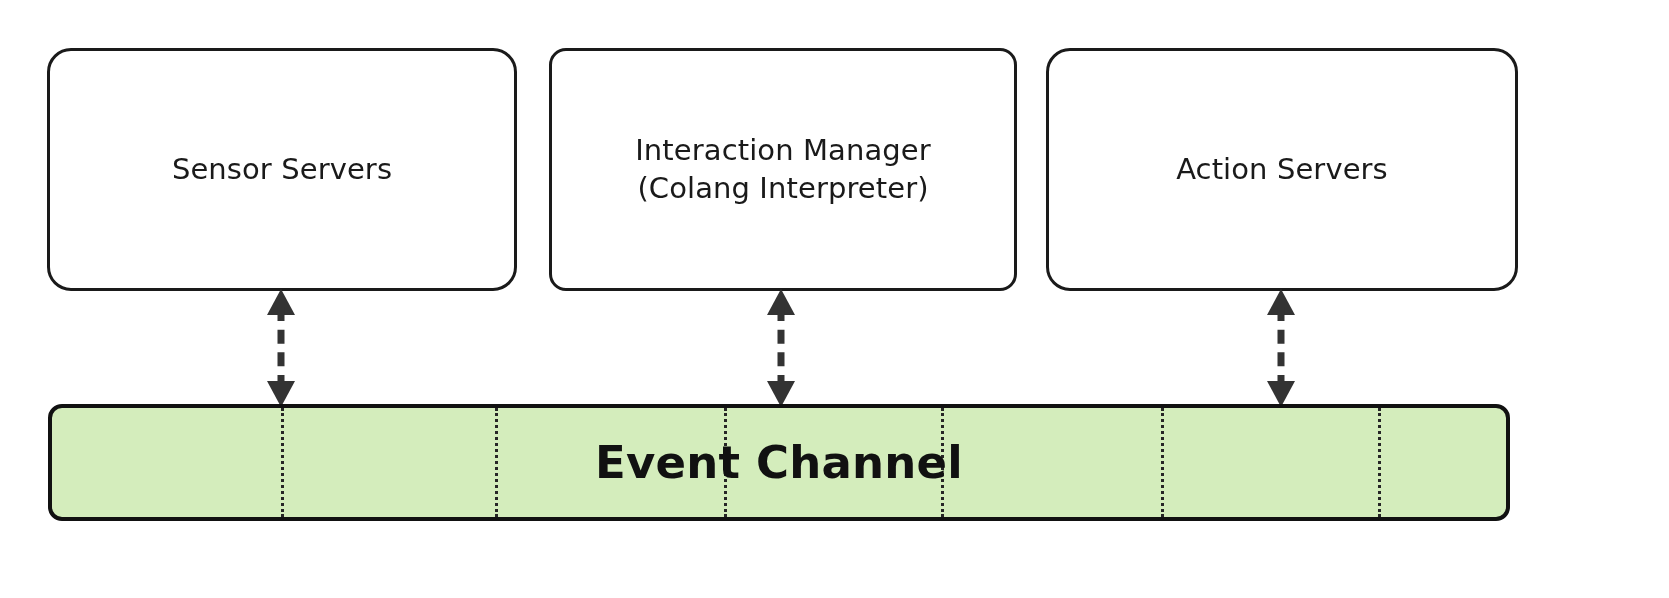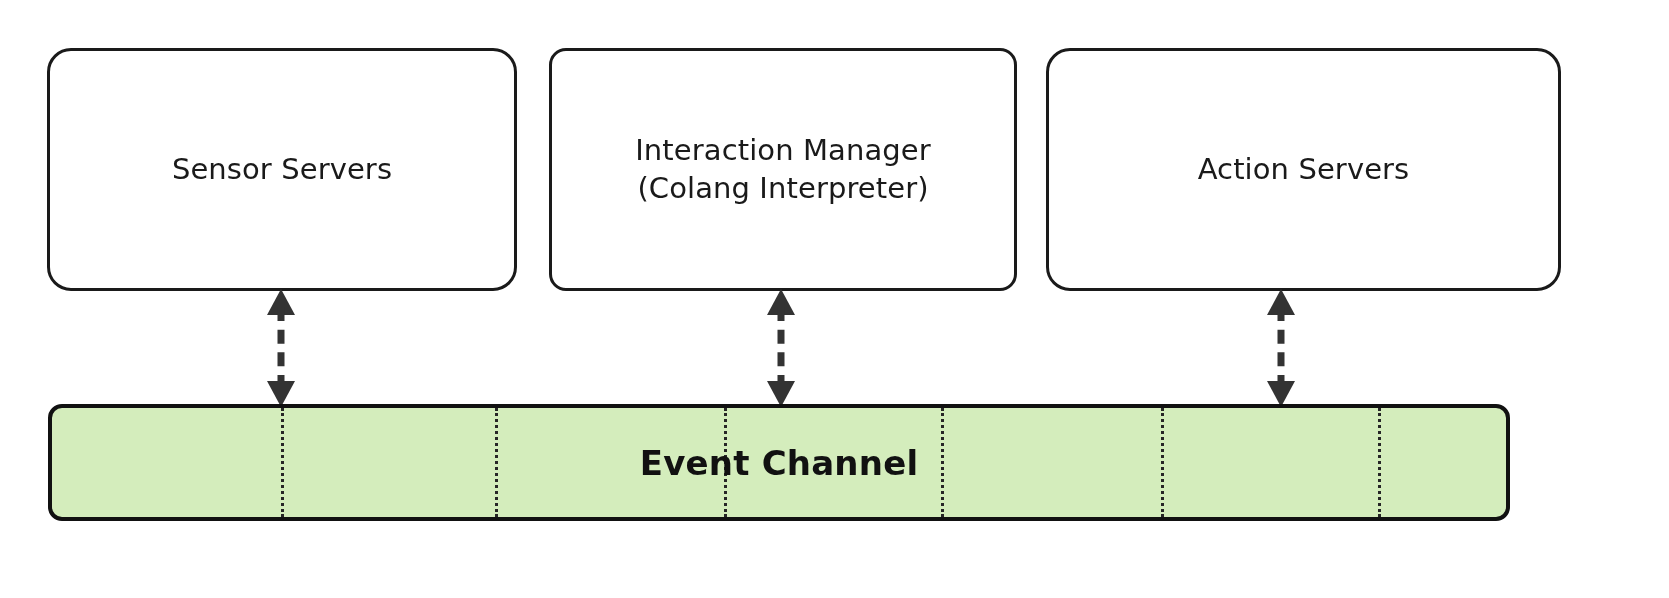--- a/index.html
+++ b/index.html
@@ -33,40 +33,40 @@
     font-weight: 400;
     letter-spacing: 0.1px;
   }
   .node-label {
     display: block;
     padding: 0 14px;
     white-space: pre-line;
   }
   #box-sensor-servers  { left: 47px;   top: 48px; width: 470px; height: 243px; align-items: center; }
   #box-interaction-mgr { left: 549px;  top: 48px; width: 468px; height: 243px; border-radius: 17px; }
-  #box-action-servers  { left: 1046px; top: 48px; width: 515px; height: 243px; }
+  #box-action-servers  { left: 1046px; top: 48px; width: 472px; height: 243px; }
 
   .event-channel {
     position: absolute;
     left: 48px;
     top: 404px;
     width: 1462px;
     height: 117px;
     box-sizing: border-box;
     background: #d4edbc;
     border: 4px solid #111111;
     border-radius: 14px;
     display: flex;
     align-items: center;
     justify-content: center;
   }
   .event-channel-label {
     position: relative;
     z-index: 3;
-    font-size: 34px;
+    font-size: 45px;
     font-weight: 700;
     color: #111111;
     letter-spacing: 0.2px;
   }
   .lane-divider {
     position: absolute;
     top: 0;
     bottom: 0;
     width: 0;
     border-left: 3px dotted #262626;

